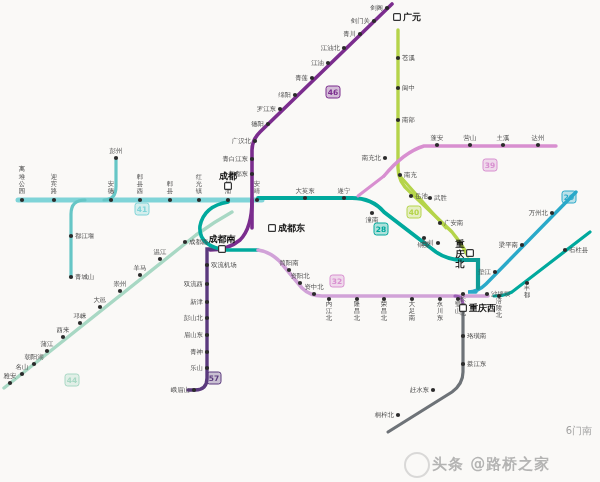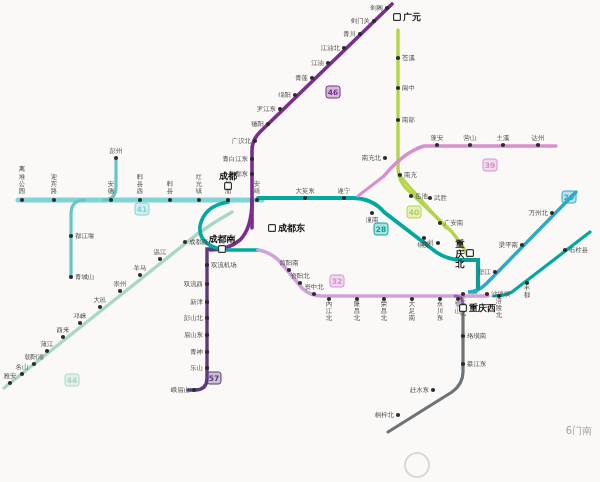--- a/index.html
+++ b/index.html
@@ -478,14 +478,15 @@
           <text x="214" y="381.4" text-anchor="middle" font-size="7.5" font-weight="bold" fill="#5b3a7e" font-family="&quot;DejaVu Sans&quot;,sans-serif">57</text>
         </g>
         <g>
           <rect x="65" y="374" width="14" height="12" rx="2.5" fill="#a8d8c4" fill-opacity="0.3" stroke="#a8d8c4" stroke-width="1"></rect>
           <text x="72" y="383.4" text-anchor="middle" font-size="7.5" font-weight="bold" fill="#a8d8c4" font-family="&quot;DejaVu Sans&quot;,sans-serif">44</text>
         </g>
       </g>
   </svg>
 
   <div class="wm" id="wm-logo"></div>
+  <div class="wm" id="wm-main">头条 @路桥之家</div>
   <div id="wm-corner">6门南</div>
 </div>
 
 </body></html>

